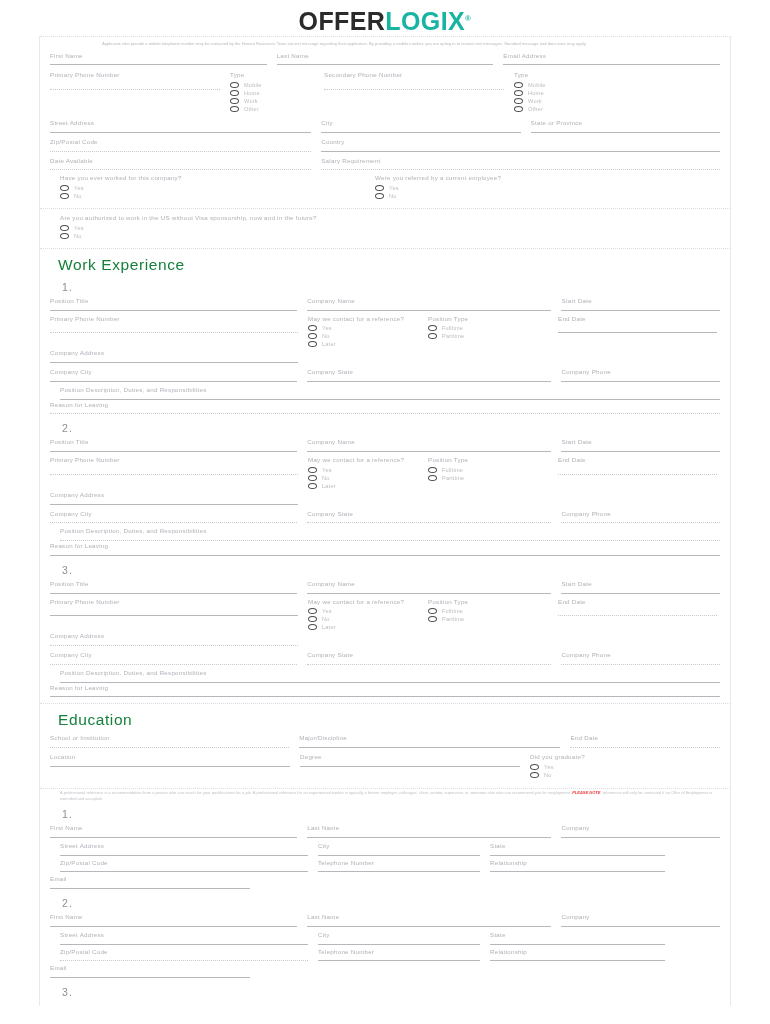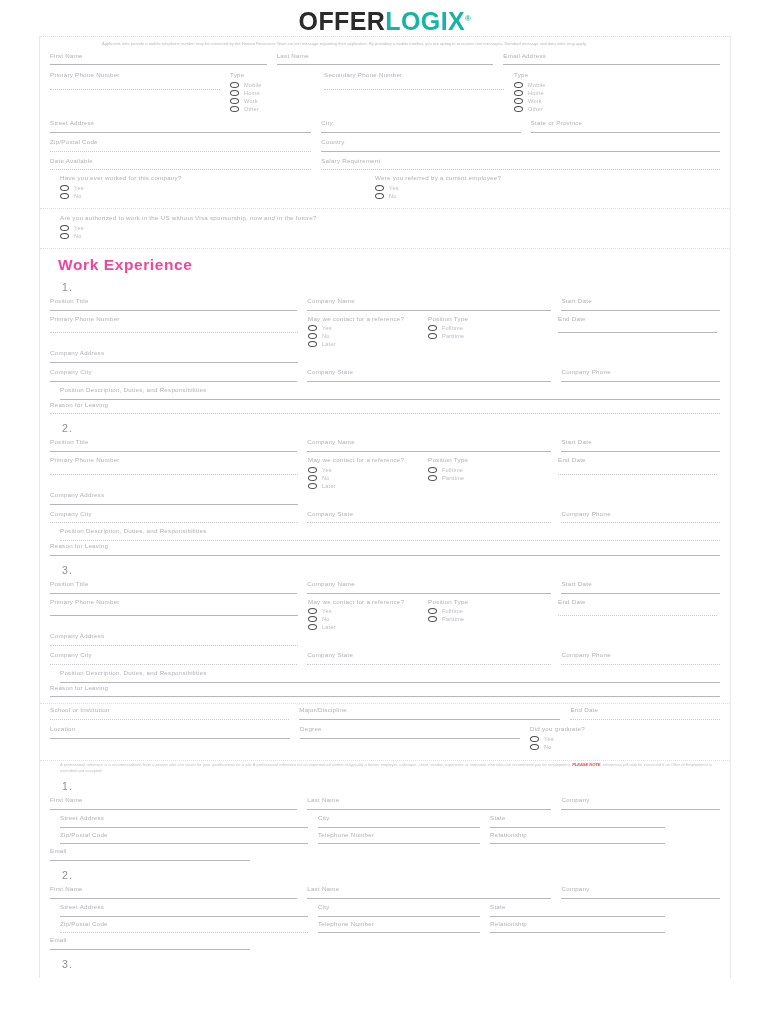--- a/index.html
+++ b/index.html
@@ -61,23 +61,23 @@
   
   .note {
     color: #b9b9c0;
     font-size: 4.1px;
     line-height: 1.38;
     padding: 4px 52px 3px 52px;
     text-align: justify;
   }
 
   .sec-title {
-    color: #ec4899;
+    color: #15803d;
     font-size: 15.5px;
-    font-weight: 700;
+    font-weight: 400;
     letter-spacing: 0.6px;
     padding: 7px 0 3px 8px;
   }
 
   .idx {
     color: #8e8e97;
     font-size: 10.5px;
     letter-spacing: 1.2px;
     padding: 4px 0 2px 12px;
   }
@@ -581,20 +581,21 @@
         <div class="row" style="padding-top:1px;">
           <div class="fld w-full">
               <span class="lbl">Reason for Leaving</span>
               <span class="line"></span>
             </div>
         </div>
       </div>
     </div>
 
     <div class="sec" style="padding-bottom:9px;">
+      <div class="sec-title">Education</div>
       <div class="row">
         <div class="fld" style="width:240px;">
             <span class="lbl">School or Institution</span>
             <span class="line dash"></span>
           </div>
         <div class="fld" style="width:262px;">
             <span class="lbl">Major/Discipline</span>
             <span class="line"></span>
           </div>
         <div class="fld" style="width:150px;">

